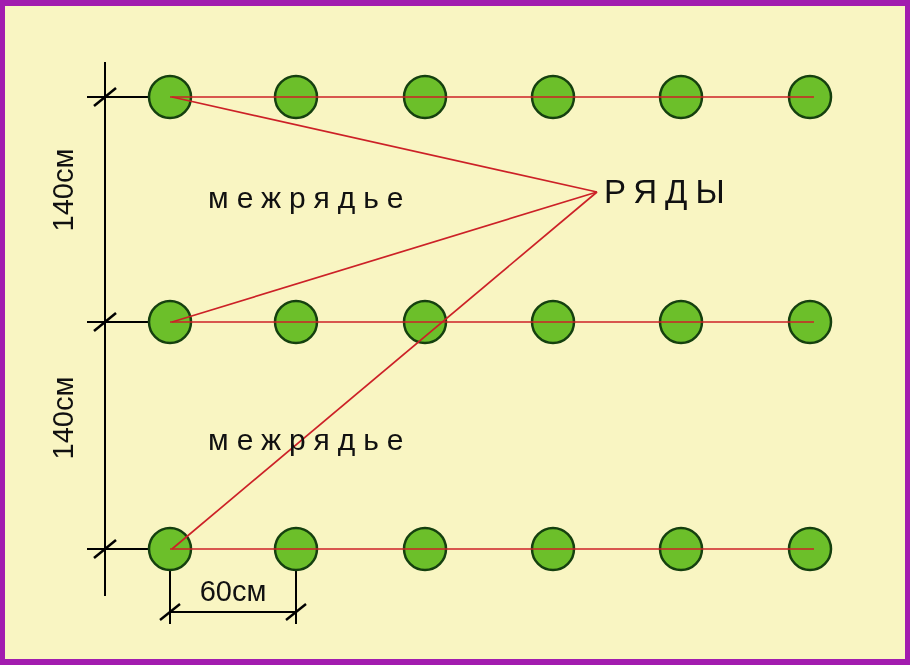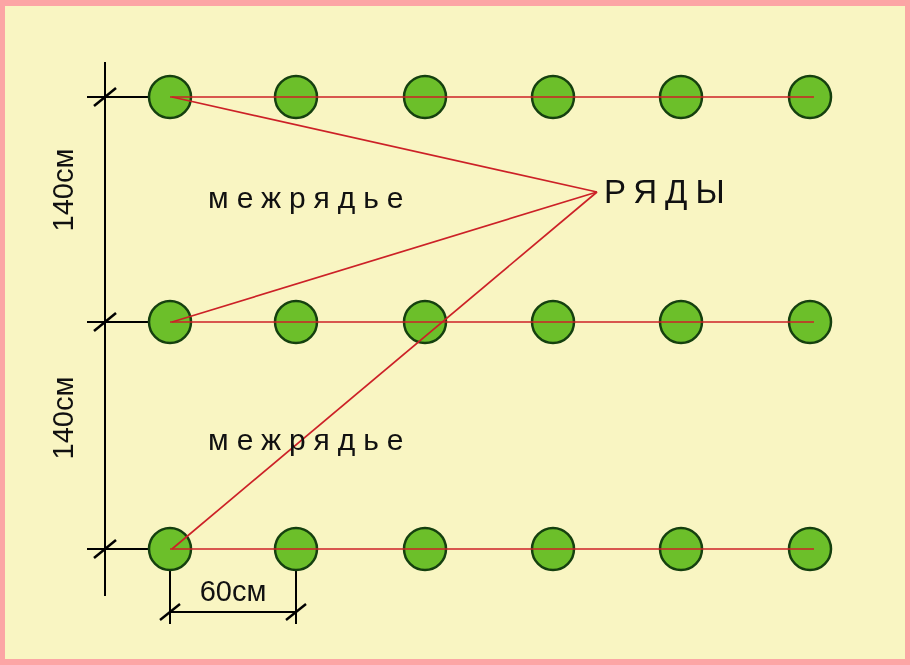--- a/index.html
+++ b/index.html
@@ -6,21 +6,21 @@
     margin: 0;
     padding: 0;
     background: #ffffff;
     font-family: "Liberation Sans", "DejaVu Sans", sans-serif;
   }
   .page {
     position: relative;
     width: 910px;
     height: 665px;
     box-sizing: border-box;
-    background: #fca5a5;
+    background: #a21caf;
   }
   .canvas-wrap {
     position: absolute;
     left: 0;
     top: 0;
     width: 910px;
     height: 665px;
   }
   svg {
     display: block;

